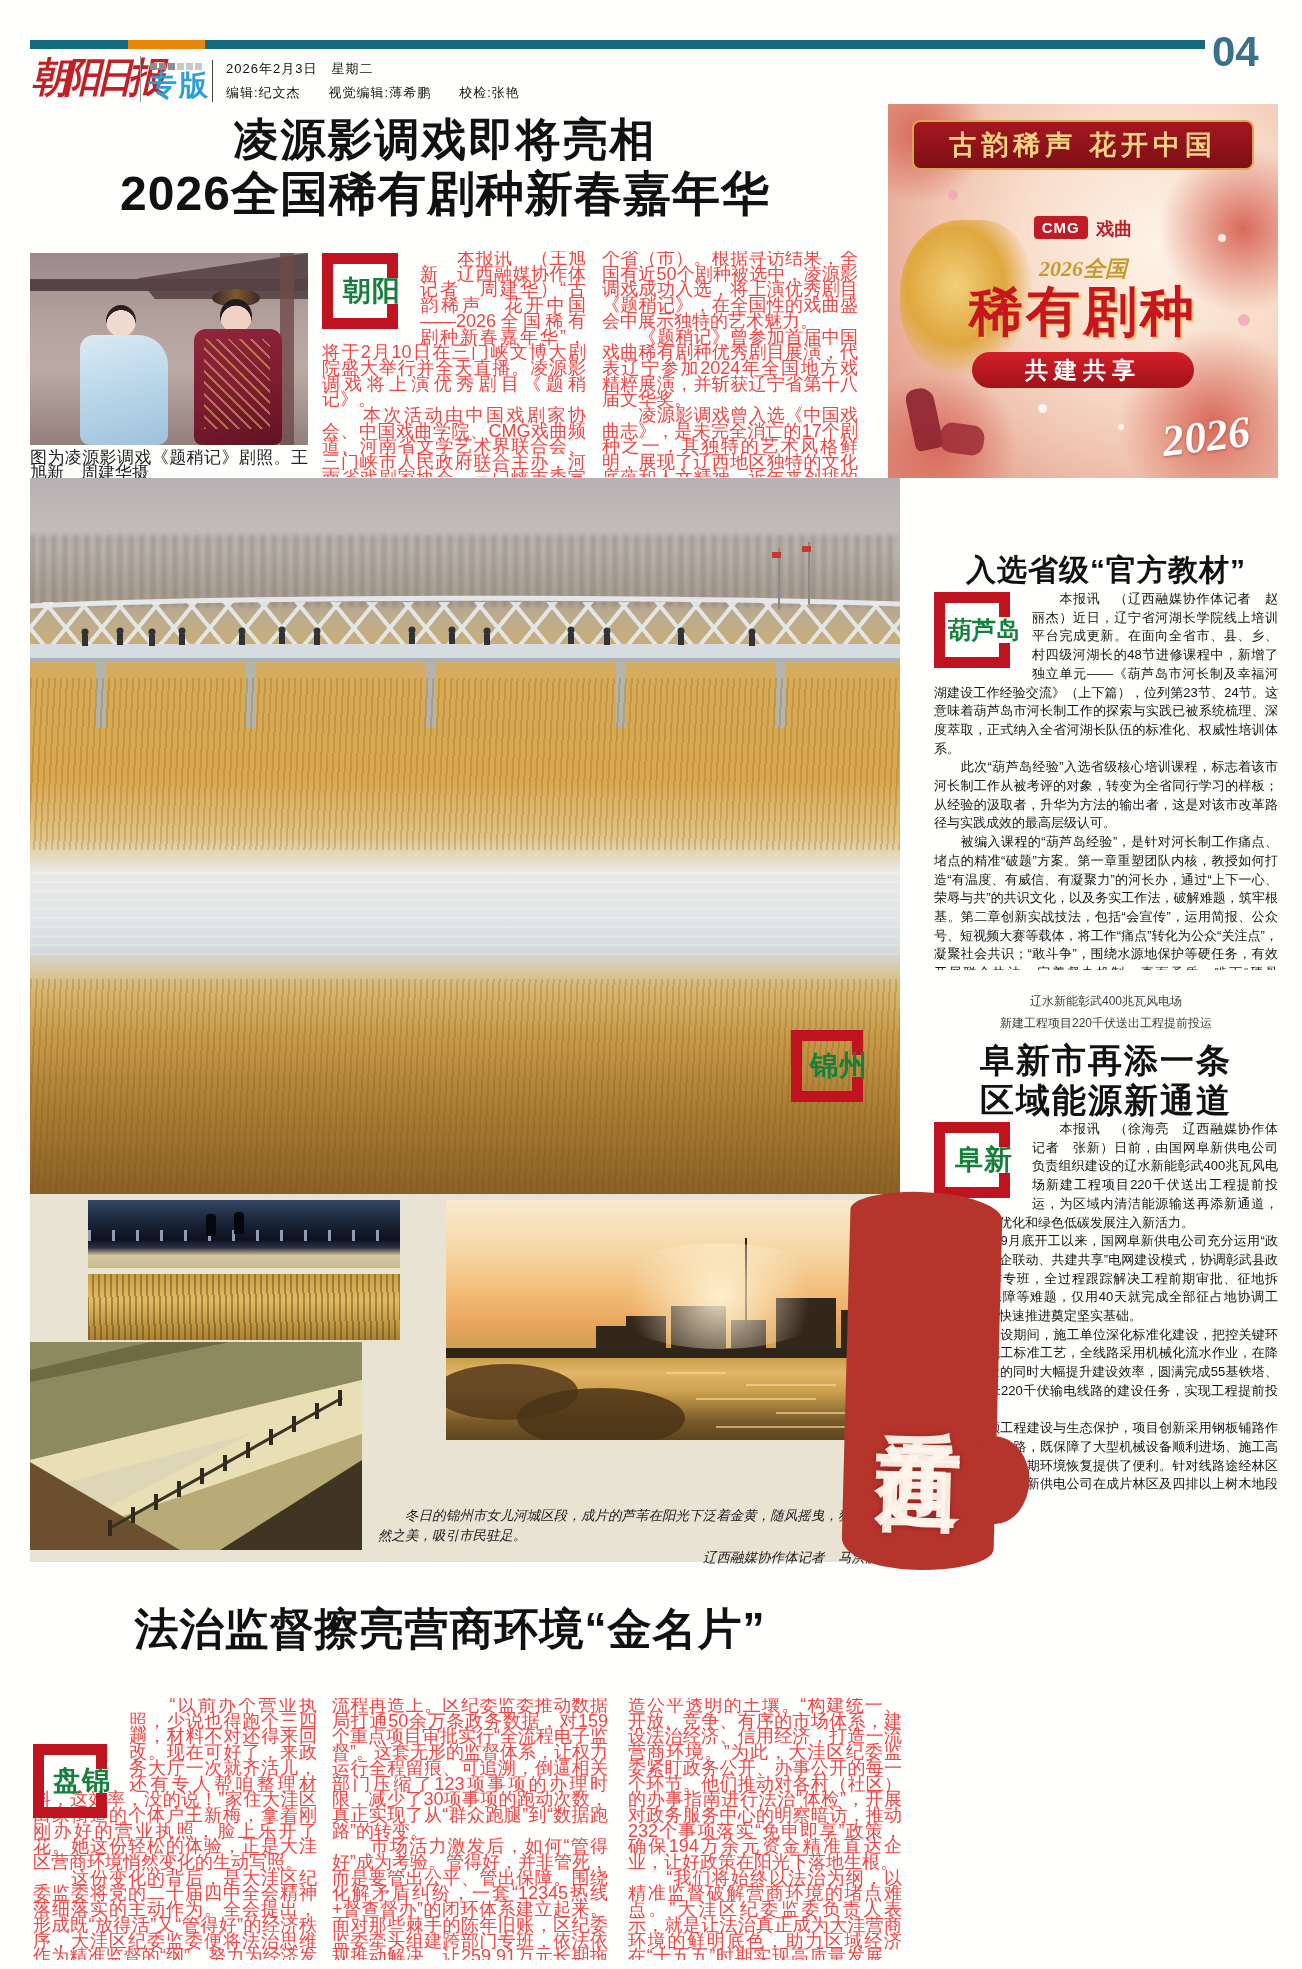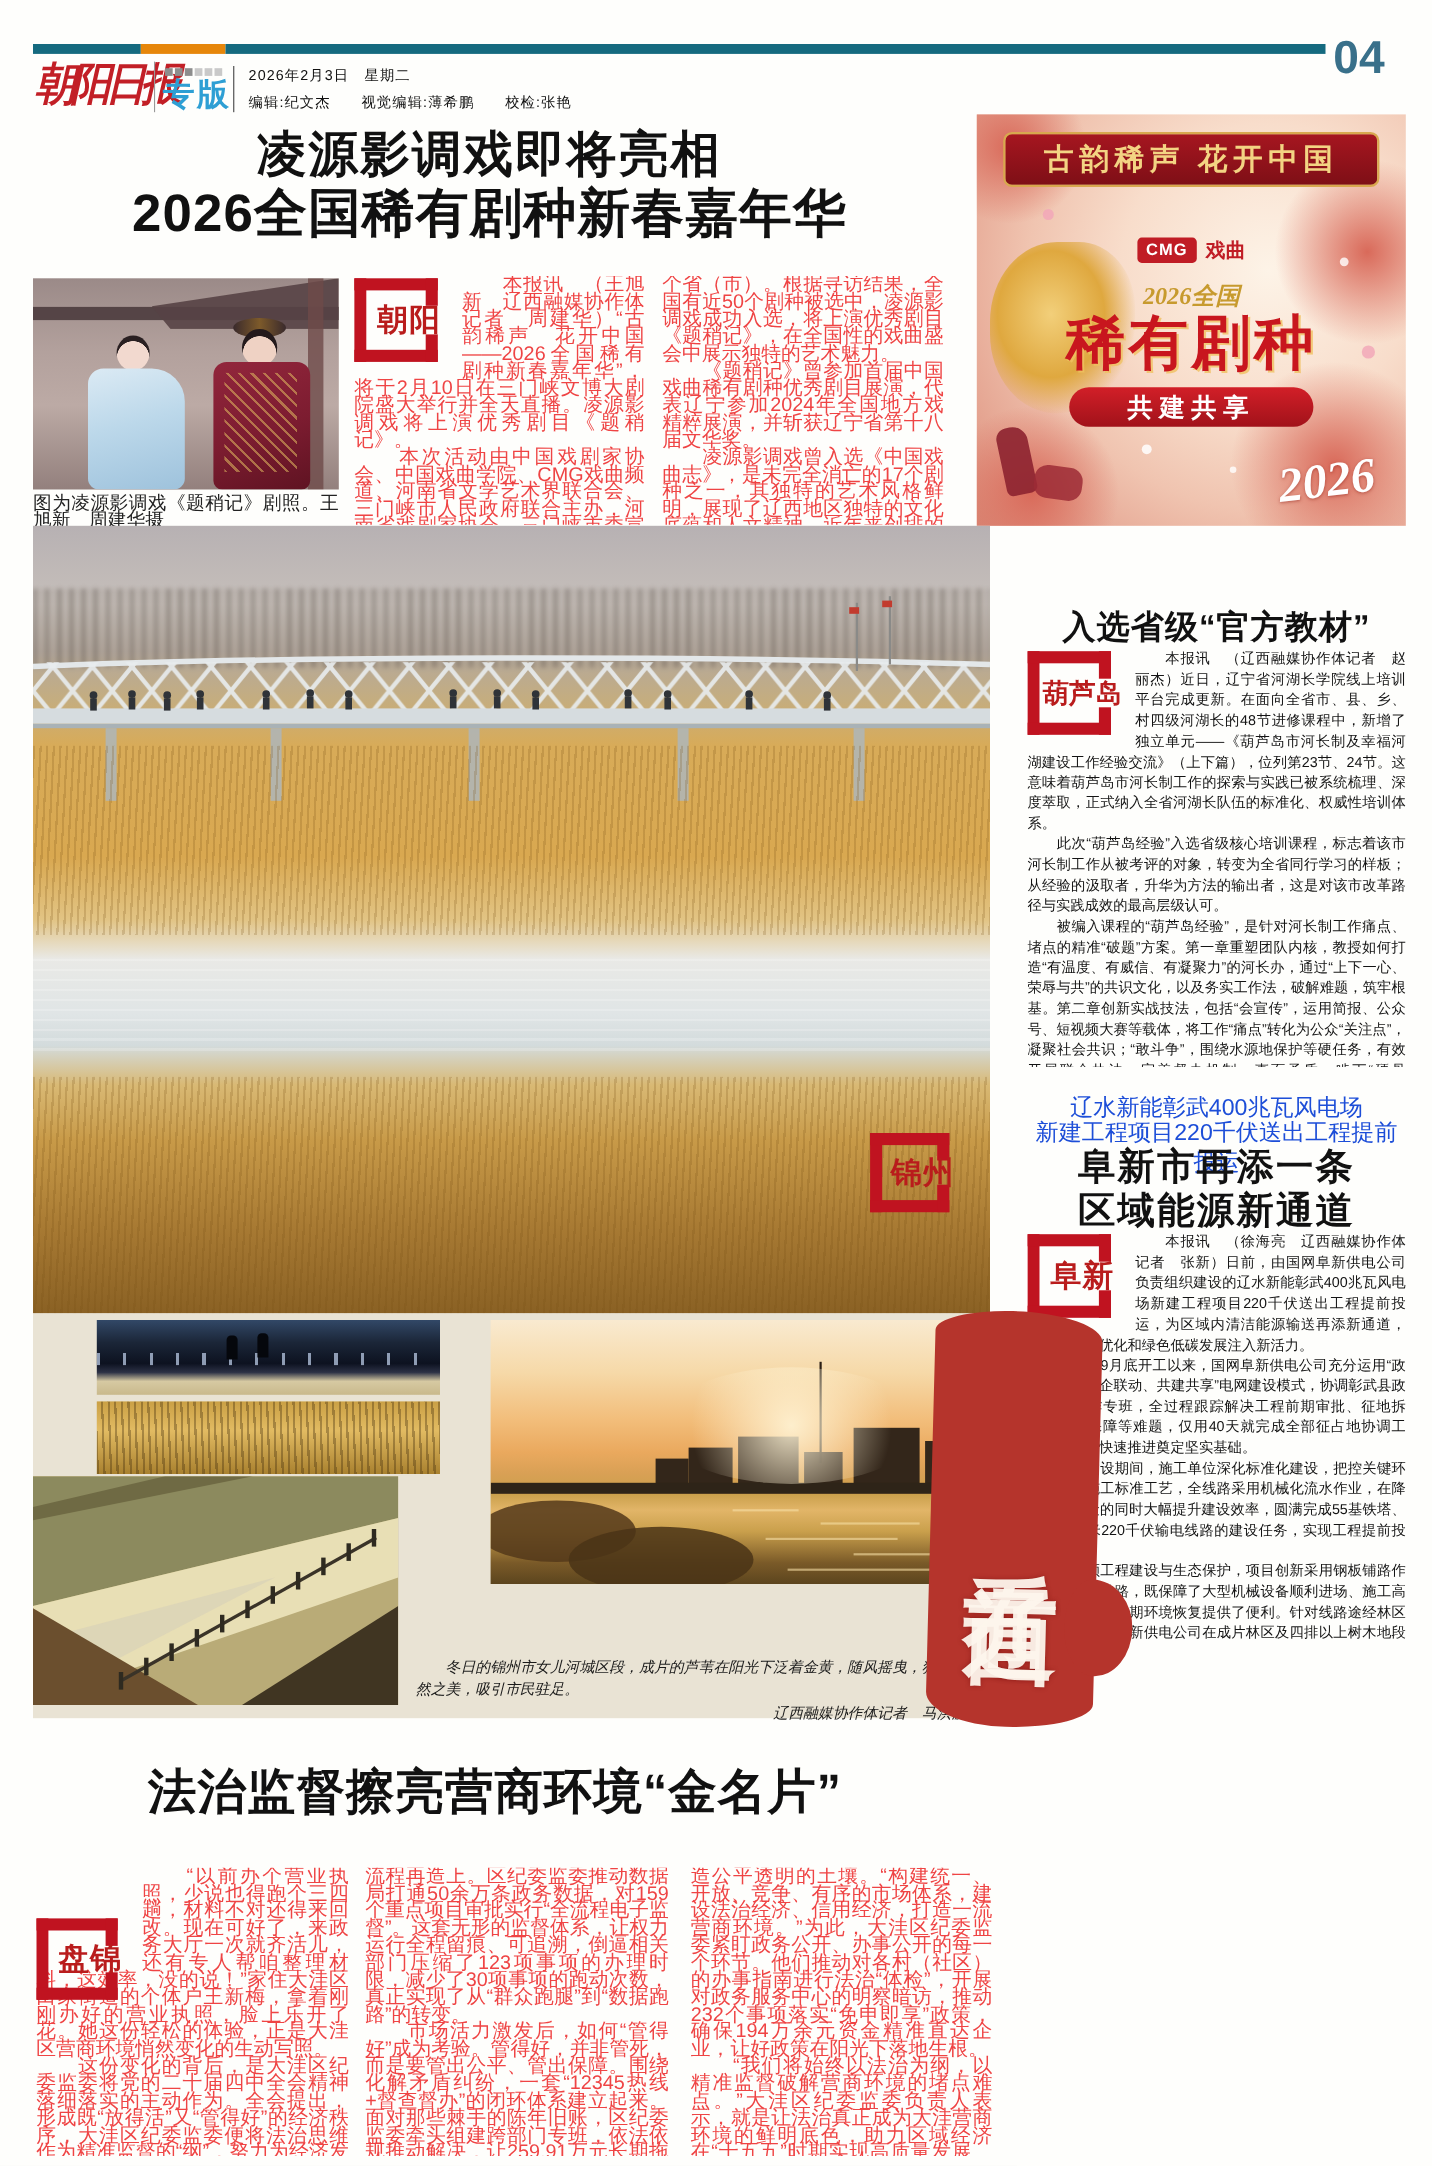--- a/index.html
+++ b/index.html
@@ -23,21 +23,21 @@
   .dateline{position:absolute;left:226px;top:60px;font-size:13px;color:#111;letter-spacing:1px;}
   .staffline{position:absolute;left:226px;top:84px;font-size:13px;color:#111;letter-spacing:1px;}
   .pagenum{position:absolute;left:1212px;top:28px;font-size:42px;font-weight:900;color:#39708a;}
   
   .h-lead1{position:absolute;left:0;top:110px;width:890px;text-align:center;
            font-size:45px;font-weight:900;letter-spacing:2px;}
   .h-lead2{position:absolute;left:0;top:162px;width:890px;text-align:center;
            font-size:48px;font-weight:900;letter-spacing:1px;}
   .h-mid{position:absolute;width:344px;text-align:center;font-size:30px;font-weight:900;letter-spacing:1px;}
   .h-fx{position:absolute;width:344px;text-align:center;font-size:34px;font-weight:900;letter-spacing:2px;}
-  .kicker{position:absolute;width:344px;text-align:center;font-size:21px;font-weight:500;color:#1d4ed8;}
+  .kicker{position:absolute;width:344px;text-align:center;font-size:12px;font-weight:500;color:#404040;}
   .h-bottom{position:absolute;left:0;top:1600px;width:900px;text-align:center;
             font-size:44px;font-weight:900;letter-spacing:1px;}
   .byline{position:absolute;left:0;top:1660px;width:900px;text-align:center;font-size:14px;color:#222;}
   
   .jtext{font-size:18px;line-height:15.7px;text-align:justify;color:#ef4444;
          white-space:pre-line;display:block;}
   .jtext-r{font-size:13px;line-height:18.7px;text-align:justify;color:#141414;
            white-space:pre-line;display:block;}
   .caption{font-size:17px;line-height:15px;color:#222;text-align:justify;}
   .kaiti{font-family:"Liberation Serif",serif;font-style:italic;}
@@ -46,21 +46,21 @@
   .credit{display:block;text-align:right;margin-top:2px;}
   
   .badge{position:relative;width:76px;height:76px;}
   .badge i{position:absolute;background:#c01320;}
   .badge .bl{left:0;top:0;width:11px;height:100%;}
   .badge .bt{left:0;top:0;width:100%;height:11px;}
   .badge .bb{left:0;bottom:0;width:100%;height:11px;}
   .badge .brt{right:0;top:0;width:11px;height:25px;}
   .badge .brb{right:0;bottom:0;width:11px;height:25px;}
   .badge b{position:absolute;left:10px;right:-14px;top:11px;bottom:11px;display:flex;
-           align-items:center;justify-content:center;font-weight:900;color:#b91c1c;
+           align-items:center;justify-content:center;font-weight:900;color:#15803d;
            white-space:nowrap;font-size:28px;letter-spacing:1px;font-family:Liberation Serif, serif;}
   .badge.b3 b{font-size:24px;letter-spacing:0;}
   .badge-wrap{float:left;width:88px;height:82px;margin:2px 10px 2px 0;position:relative;}
   
   .photo{position:absolute;overflow:hidden;}
   
   #operaphoto{left:30px;top:253px;width:278px;height:192px;
     background:linear-gradient(180deg,#9b8a88 0%,#b3a19d 35%,#bcaaa5 60%,#93807d 100%);}
   .op-beam{position:absolute;left:0;top:26px;width:100%;height:12px;background:#473638;opacity:.85;}
   .op-roof{position:absolute;right:0;top:0;width:170px;height:46px;background:#574345;

